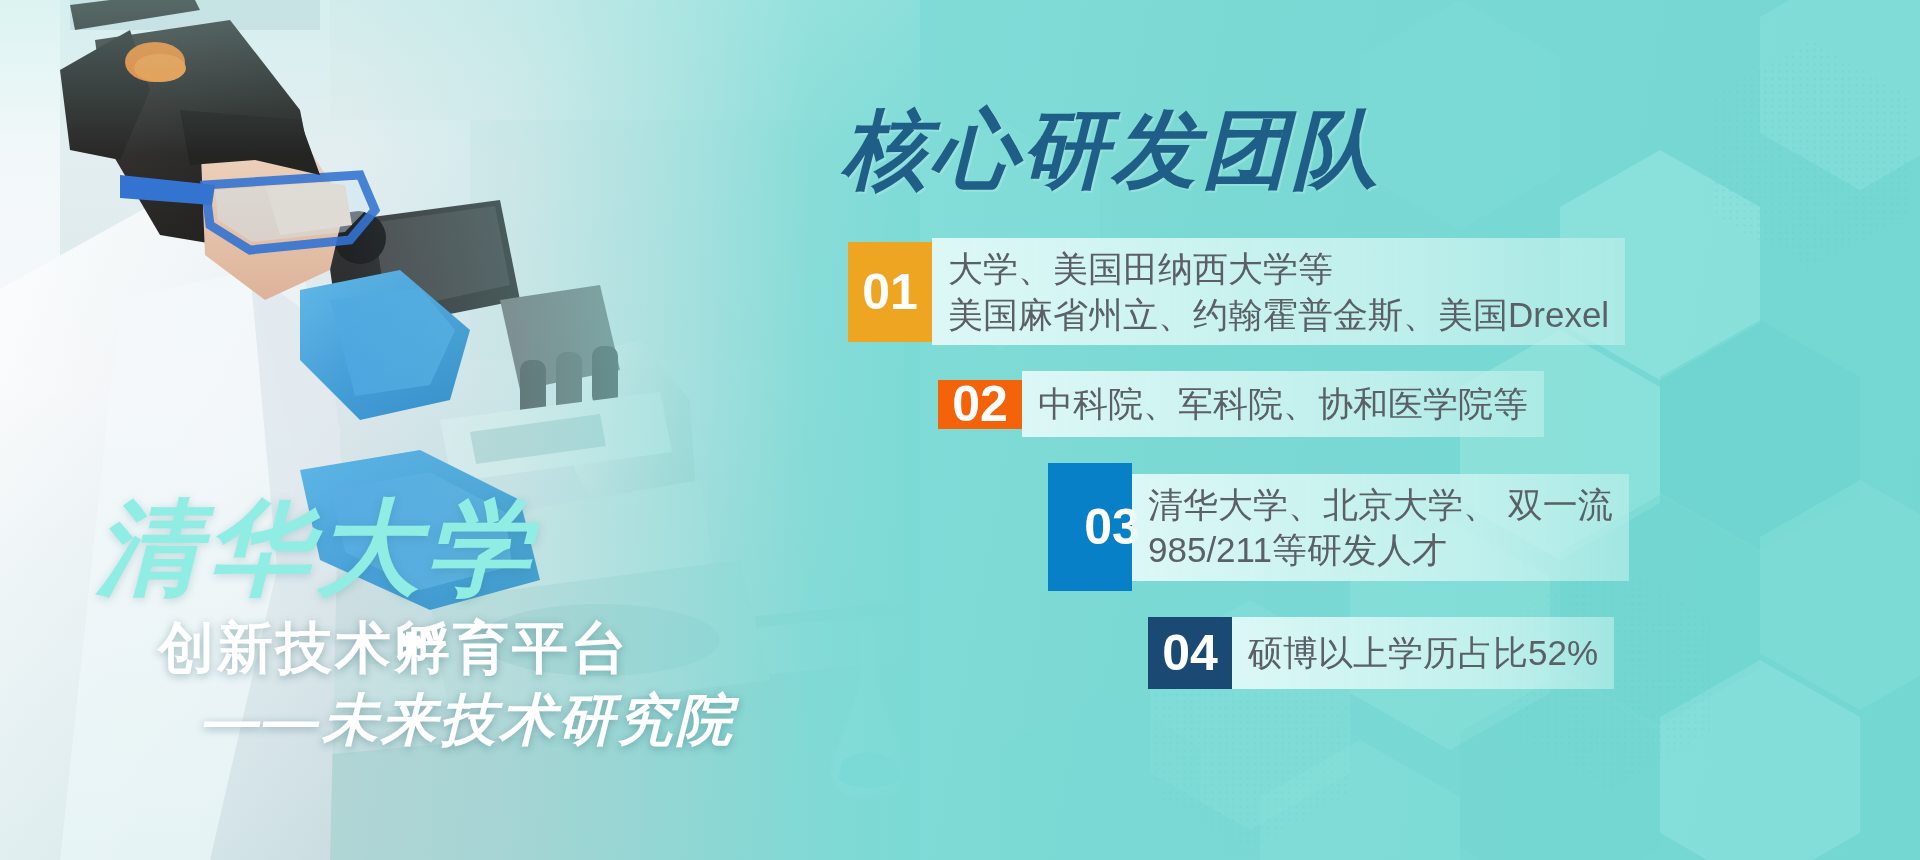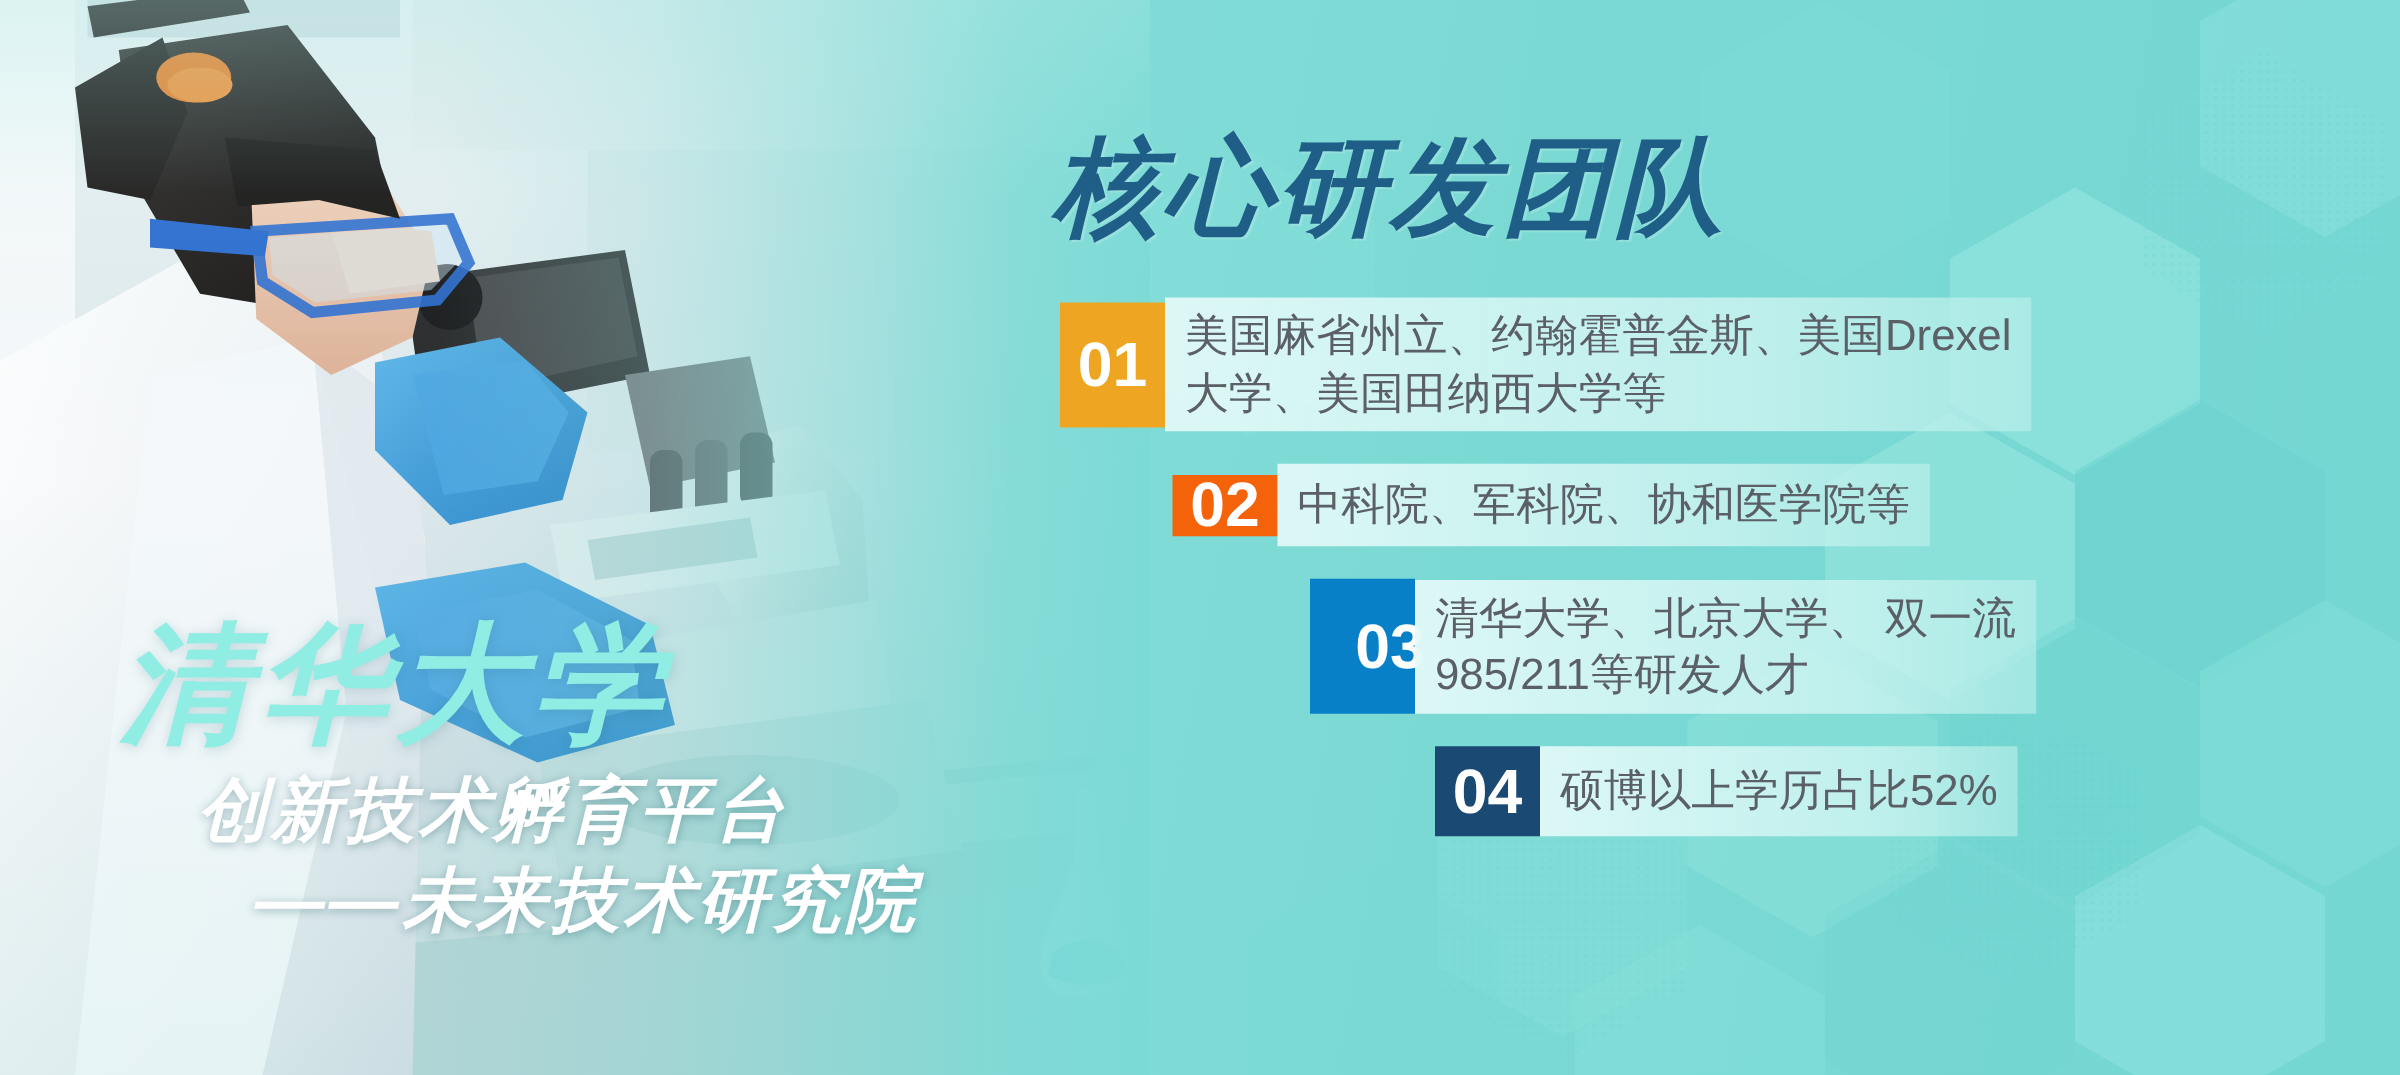--- a/index.html
+++ b/index.html
@@ -66,21 +66,20 @@
     color:#8FEDE4;
     text-shadow:0 2px 10px rgba(40,110,120,0.22);
     white-space:nowrap;
   }
   .sub1 {
     margin-top:16px;
     margin-left:62px;
     font-size:56px;
     line-height:1.15;
     font-weight:bold;
-    font-style:italic;
     letter-spacing:3px;
     color:#ffffff;
     text-shadow:0 2px 8px rgba(30,90,100,0.38);
     white-space:nowrap;
   }
   .sub2 {
     margin-top:8px;
     margin-left:108px;
     font-size:56px;
     line-height:1.15;
@@ -151,21 +150,21 @@
     flex-direction:column;
     justify-content:center;
     white-space:nowrap;
   }
   .item-text .ln { display:block; }
 
   .i1 .badge { height:100px; }
   .i1 .item-text { min-height:100px; }
   .i2 .badge { height:49px; }
   .i2 .item-text { min-height:66px; }
-  .i3 .badge { height:108px;padding-left:44px; }
+  .i3 .badge { height:128px;padding-left:44px; }
   .i3 .item-text { min-height:100px; }
   .i4 .badge { height:72px; }
   .i4 .item-text { min-height:72px; }
 </style>
 </head>
 <body>
 
 <div id="banner">
 
   <div class="hexlayer">
@@ -304,22 +303,22 @@
   </div>
 
   <div class="right-panel">
     <div class="panel-title">核心研发团队</div>
 
     <div class="items">
 
       <div class="item i1" data-align="i1">
         <div class="badge b1">01</div>
         <div class="item-text">
+          <span class="ln">大学、美国田纳西大学等</span>
           <span class="ln">美国麻省州立、约翰霍普金斯、美国Drexel</span>
-          <span class="ln">大学、美国田纳西大学等</span>
         </div>
       </div>
 
       <div class="item i2" data-align="i2">
         <div class="badge b2">02</div>
         <div class="item-text">
           <span class="ln">中科院、军科院、协和医学院等</span>
         </div>
       </div>
 

